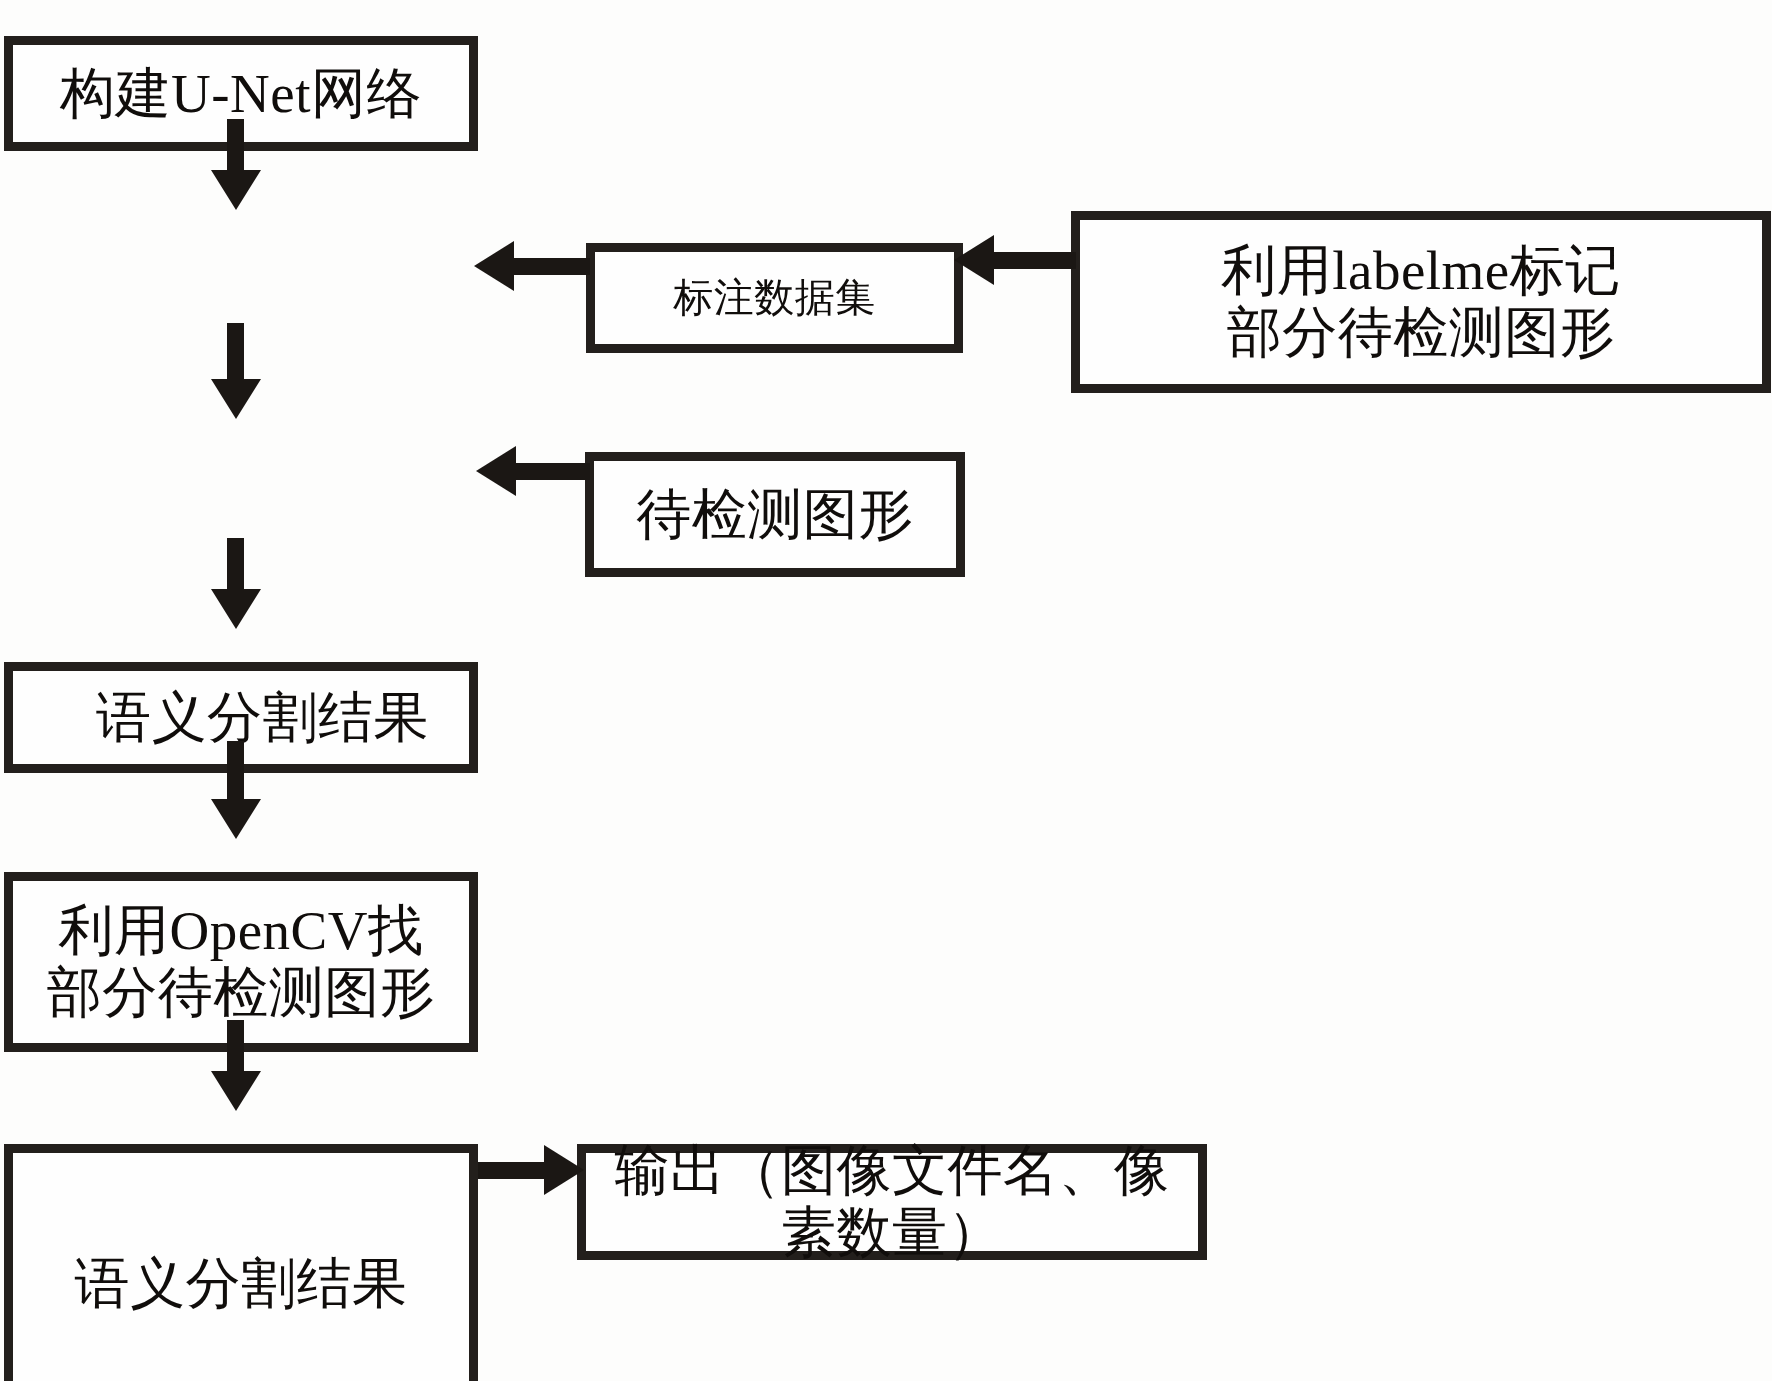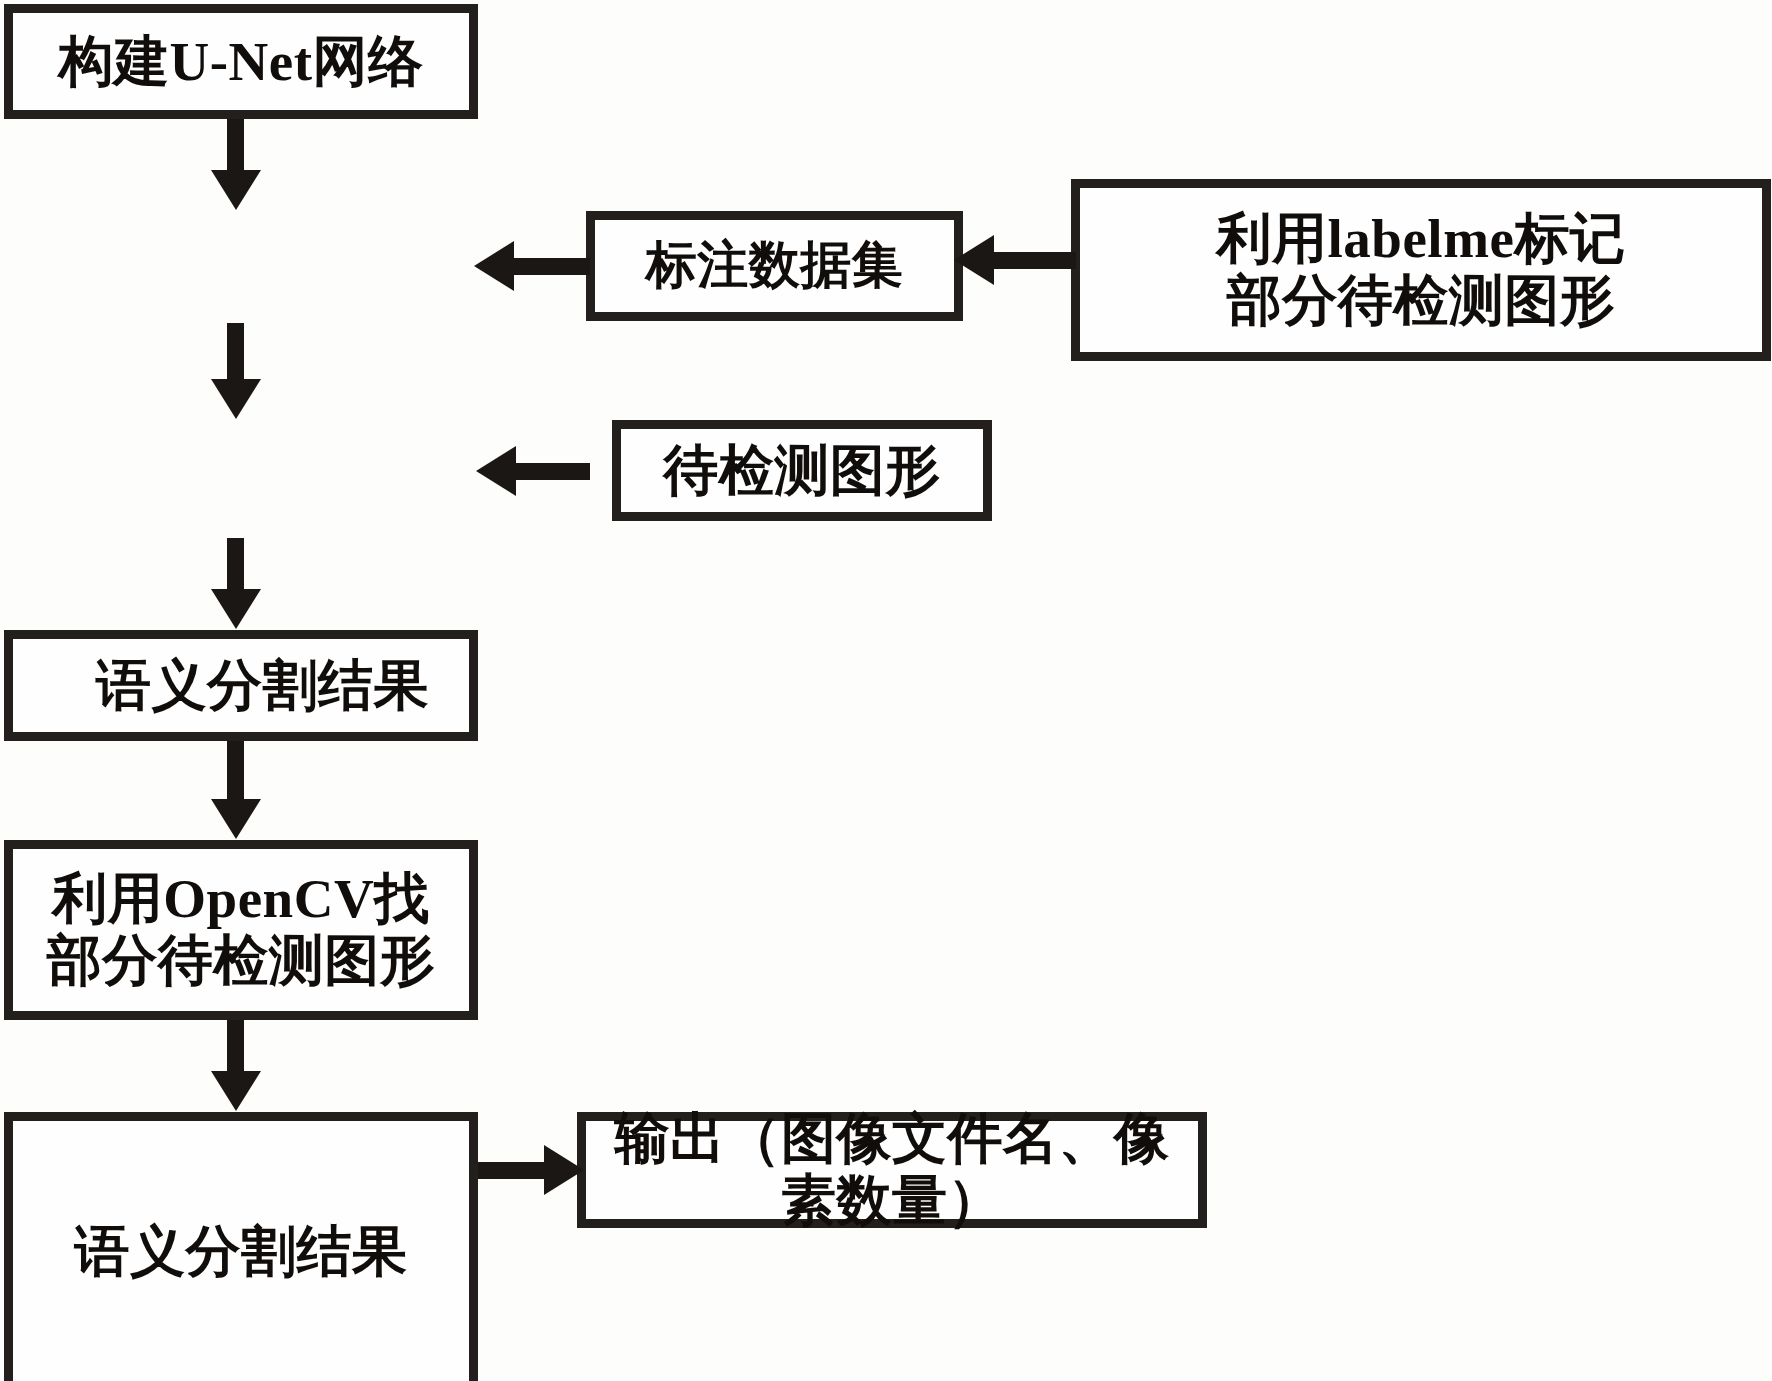--- a/index.html
+++ b/index.html
@@ -20,37 +20,38 @@
     box-sizing: border-box;
     background: #fefefe;
     border: 9px solid #231f1c;
     display: flex;
     align-items: center;
     justify-content: center;
     text-align: center;
     color: #100d0b;
     line-height: 1.12;
     letter-spacing: 0.5px;
-    font-weight: 700;
+    font-weight: 400;
+    margin-top: 32px;
   }
   .node .txt {
     display: block;
     white-space: pre-line;
     padding: 0 6px;
   }
   
   #n-build       { left: 4px;    top: 4px;    width: 474px; height: 115px; font-size: 55px; }
   #n-train       { left: 4px;    top: 210px;  width: 474px; height: 113px; font-size: 55px; }
   #n-model       { left: 4px;    top: 420px;  width: 474px; height: 118px; font-size: 55px; }
   #n-segresult   { left: 4px;    top: 630px;  width: 474px; height: 111px; font-size: 55px; padding-left: 43px; }
   #n-opencv      { left: 4px;    top: 840px;  width: 474px; height: 180px; font-size: 55px; }
   #n-pixelsum    { left: 4px;    top: 1112px; width: 474px; height: 280px; font-size: 55px; }
-  #n-dataset     { left: 586px;  top: 211px;  width: 377px; height: 110px; font-size: 51px; }
+  #n-dataset     { left: 586px;  top: 211px;  width: 377px; height: 110px; font-size: 40px; }
   #n-labelme     { left: 1071px; top: 179px;  width: 700px; height: 182px; font-size: 55px; }
-  #n-detectimg   { left: 612px;  top: 420px;  width: 380px; height: 101px; font-size: 55px; }
+  #n-detectimg   { left: 585px;  top: 420px;  width: 380px; height: 125px; font-size: 55px; }
   #n-output      { left: 577px;  top: 1112px; width: 630px; height: 116px; font-size: 55px; }
 
   
   .arrow { position: absolute; }
   .shaft-v { position: absolute; background: #1b1714; }
   .shaft-h { position: absolute; background: #1b1714; }
   .head-down {
     position: absolute;
     width: 0; height: 0;
     border-left: 25px solid transparent;

